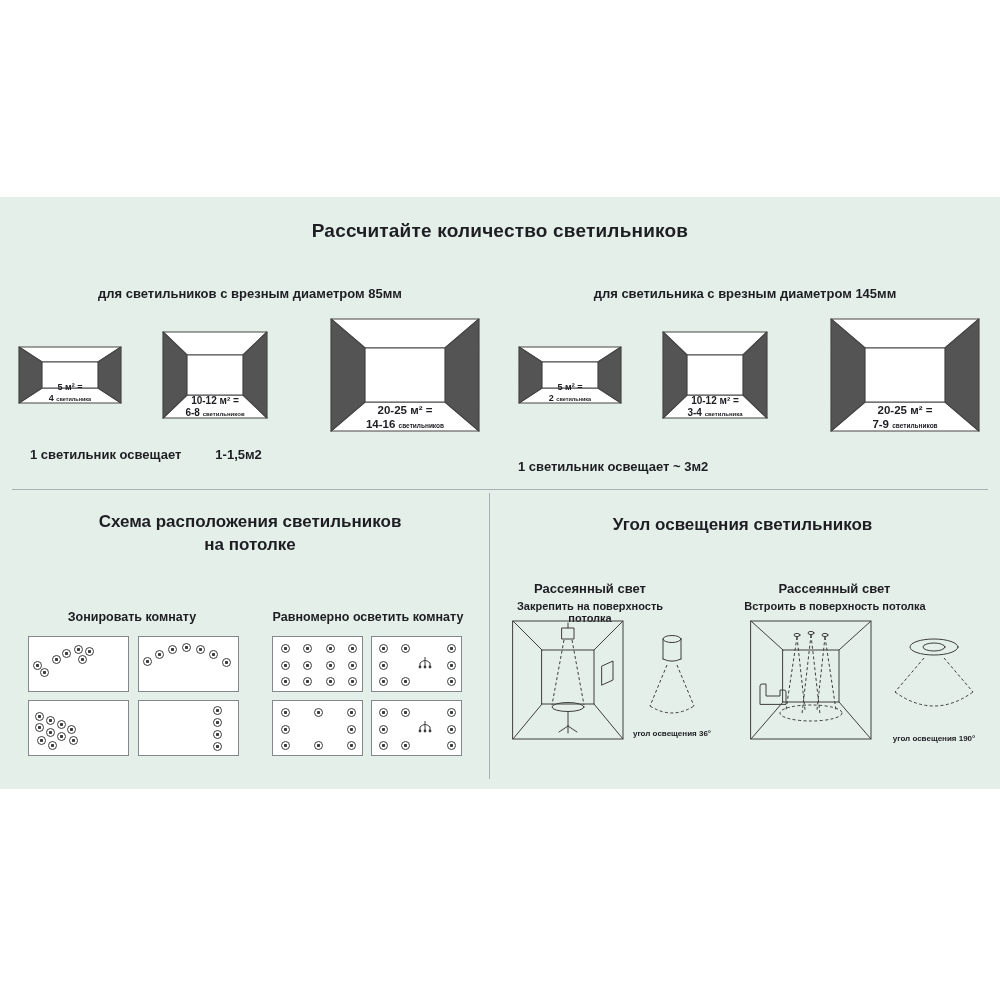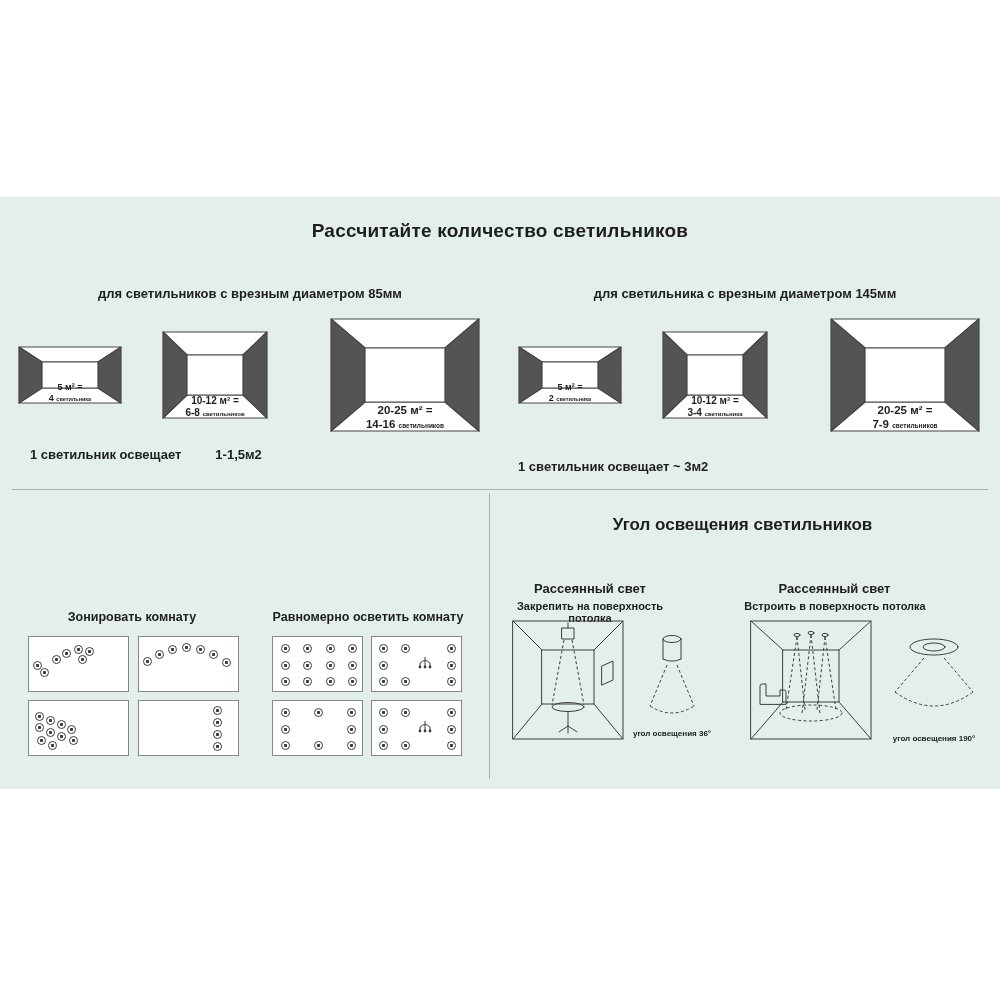--- a/index.html
+++ b/index.html
@@ -185,20 +185,22 @@
   <span>1 светильник освещает</span><span class="val">1-1,5м2</span>
 </div>
 <div class="footnote" id="fn2">
   <span>1 светильник освещает ~ 3м2</span>
 </div>
 
 <div class="divider-h"></div>
 <div class="divider-v"></div>
 
 <div class="sec-title" id="st1">
+  <div>Схема расположения светильников</div>
+  <div>на потолке</div>
 </div>
 
 <div class="sub-head" id="sh1">Зонировать комнату</div>
 <div class="sub-head" id="sh2">Равномерно осветить комнату</div>
 
 <div class="card" id="z1">
     <span class="dot" style="left: 8%; top: 50%;"></span>
     <span class="dot" style="left: 15%; top: 63%;"></span>
     <span class="dot" style="left: 27%; top: 40%;"></span>
     <span class="dot" style="left: 37%; top: 28%;"></span>

